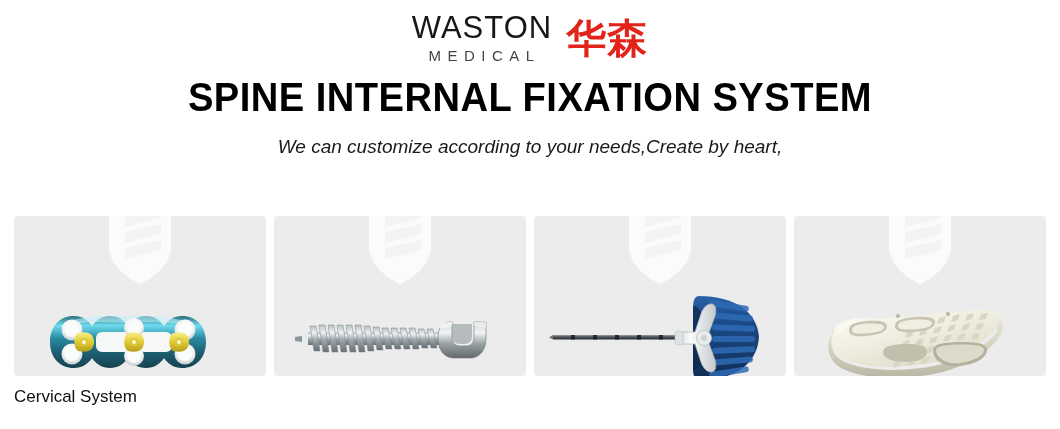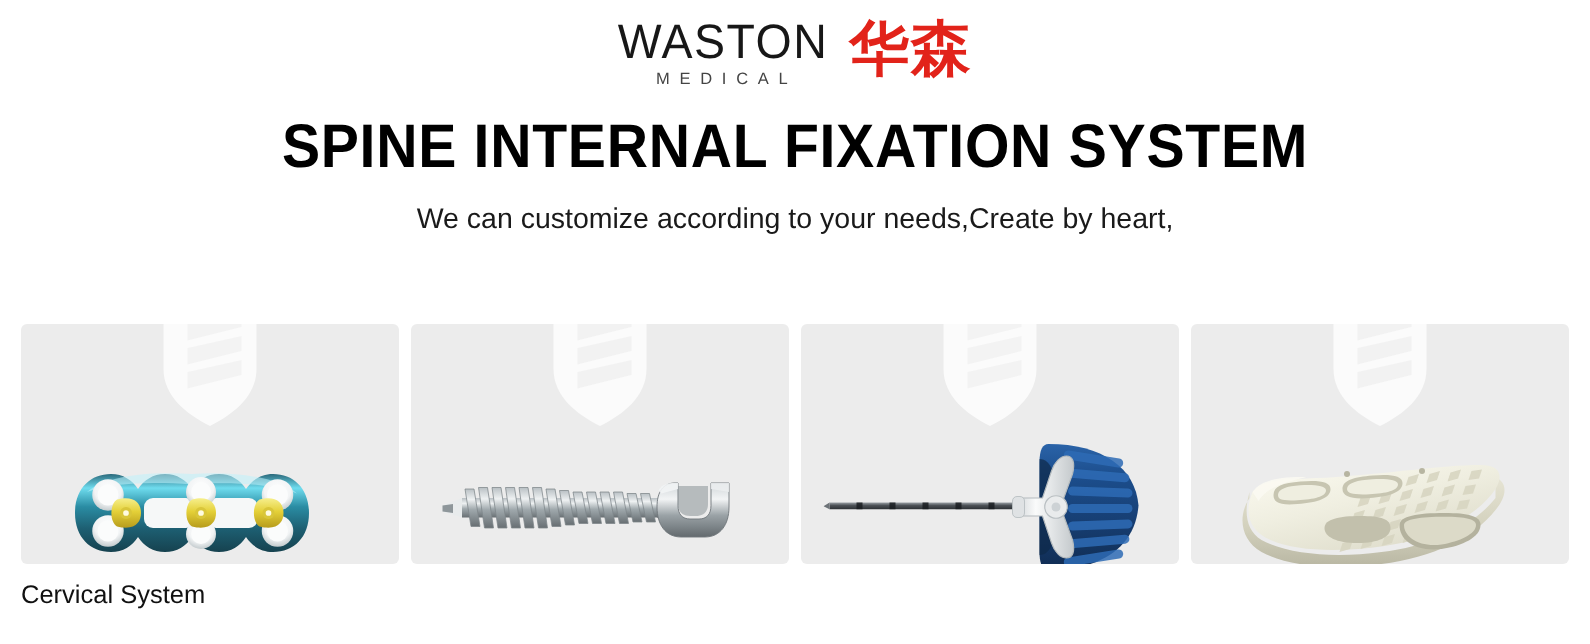--- a/index.html
+++ b/index.html
@@ -8,51 +8,51 @@
     background:#ffffff;
     font-family:"Liberation Sans", sans-serif;
     overflow:hidden;
     position:relative;
   }
   .banner{position:relative;width:1060px;height:429px;}
 
   
   .brand{
     position:absolute;left:0;top:12px;width:1060px;
-    display:flex;justify-content:center;align-items:flex-start;gap:14px;
+    display:flex;justify-content:center;align-items:center;gap:14px;
   }
   .brand-latin{display:flex;flex-direction:column;align-items:center;line-height:1;}
   .brand-name{
     font-family:"Liberation Sans", sans-serif;
     font-size:31px;font-weight:300;letter-spacing:1px;color:#171717;
     transform:scaleY(1.04);
   }
   .brand-sub{
     font-family:"Liberation Sans", sans-serif;
-    font-size:11px;font-weight:400;letter-spacing:6.5px;color:#444;
+    font-size:15px;font-weight:400;letter-spacing:6.5px;color:#444;
     margin-top:5px;margin-left:5px;
   }
   .brand-cn{
     font-family:"DejaVu Sans", sans-serif;
     font-size:40px;font-weight:700;color:#e2231a;line-height:1;
     letter-spacing:1px;margin-top:1px;
   }
 
   .title{
     position:absolute;left:0;top:74px;width:1060px;text-align:center;
     font-family:"Liberation Sans", sans-serif;
     font-weight:700;font-size:41px;letter-spacing:0.5px;color:#000;
     transform:scaleX(0.93);transform-origin:center top;
     white-space:nowrap;
   }
 
   .subtitle{
     position:absolute;left:0;top:133px;width:1060px;text-align:center;
     font-family:"Liberation Sans", sans-serif;
-    font-size:19px;color:#1a1a1a;line-height:28px;
+    font-style:italic;font-size:19px;color:#1a1a1a;line-height:28px;
   }
   .subtitle span{display:block;}
 
   
   .panels{
     position:absolute;left:14px;top:216px;
     width:1032px;height:160px;
     display:flex;gap:8px;
   }
   .panel{

